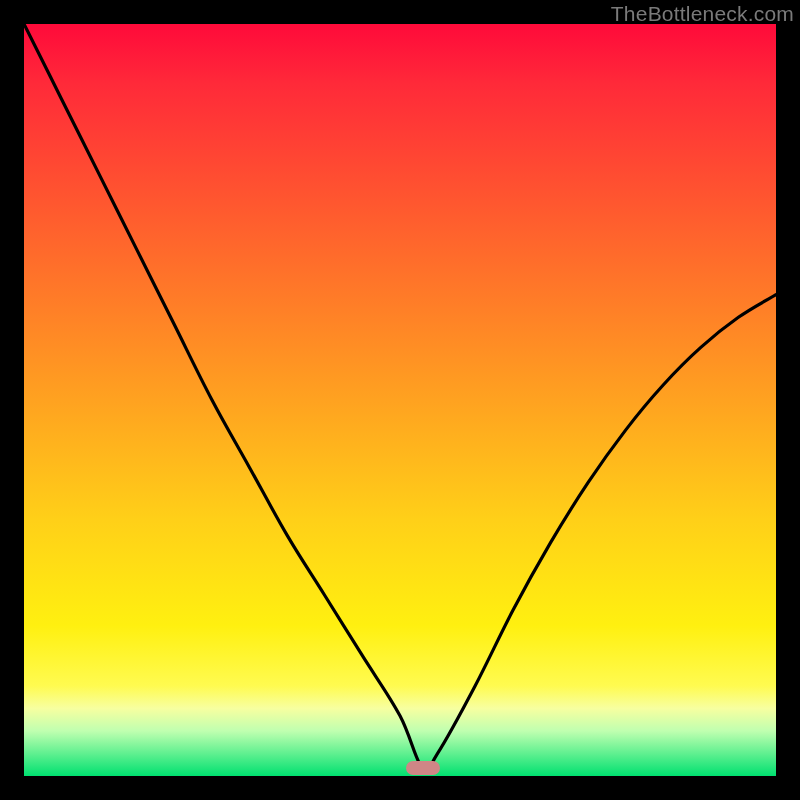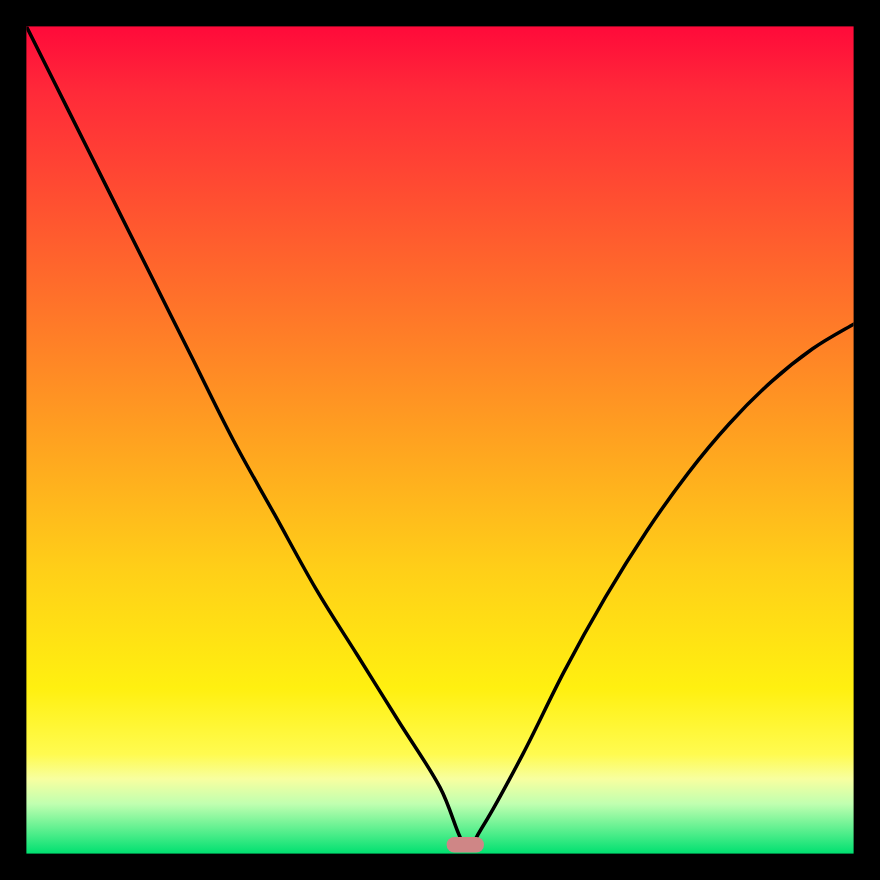--- a/index.html
+++ b/index.html
@@ -67,13 +67,14 @@
 </head>
 <body>
 
 <div class="frame">
   <div class="plot">
     <svg class="curve" viewBox="0 0 752 752" preserveAspectRatio="none">
       <path d="M 0.0 0.0 C 6.8 13.5, 24.1 48.1, 37.6 75.2 C 51.1 102.3, 61.7 123.3, 75.2 150.4 C 88.7 177.5, 99.3 198.5, 112.8 225.6 C 126.3 252.7, 136.9 273.7, 150.4 300.8 C 163.9 327.9, 174.5 350.3, 188.0 376.0 C 201.5 401.7, 212.1 419.3, 225.6 443.7 C 239.1 468.0, 249.7 488.3, 263.2 511.4 C 276.7 534.4, 287.3 549.9, 300.8 571.5 C 314.3 593.2, 324.9 610.0, 338.4 631.7 C 351.9 653.3, 365.2 671.5, 376.0 691.8 C 386.8 712.1, 391.8 737.7, 398.6 744.5 C 405.3 751.2, 404.1 744.3, 413.6 729.4 C 423.1 714.6, 437.7 687.5, 451.2 661.8 C 464.7 636.0, 475.3 612.3, 488.8 586.6 C 502.3 560.8, 512.9 541.9, 526.4 518.9 C 539.9 495.9, 550.5 479.0, 564.0 458.7 C 577.5 438.4, 588.1 423.7, 601.6 406.1 C 615.1 388.5, 625.7 375.8, 639.2 361.0 C 652.7 346.1, 663.3 335.5, 676.8 323.4 C 690.3 311.2, 700.9 302.8, 714.4 293.3 C 727.9 283.8, 745.2 274.8, 752.0 270.7" fill="none" stroke="#000000" stroke-width="3.2" stroke-linecap="round" stroke-linejoin="round"></path>
     </svg>
     <div class="marker" style="left: 398.56px; top: 744.48px; background: rgb(207, 134, 134);"></div>
   </div>
+  <div class="watermark">TheBottleneck.com</div>
 </div>
 
 </body></html>

